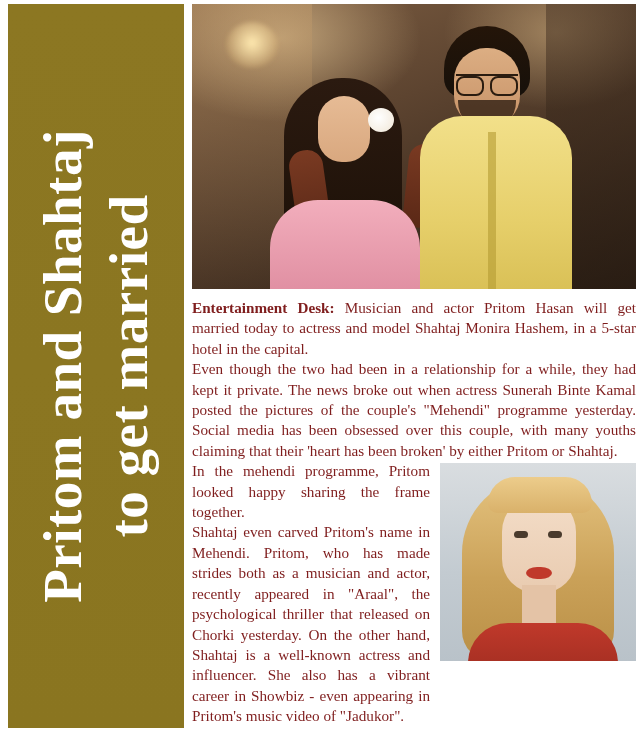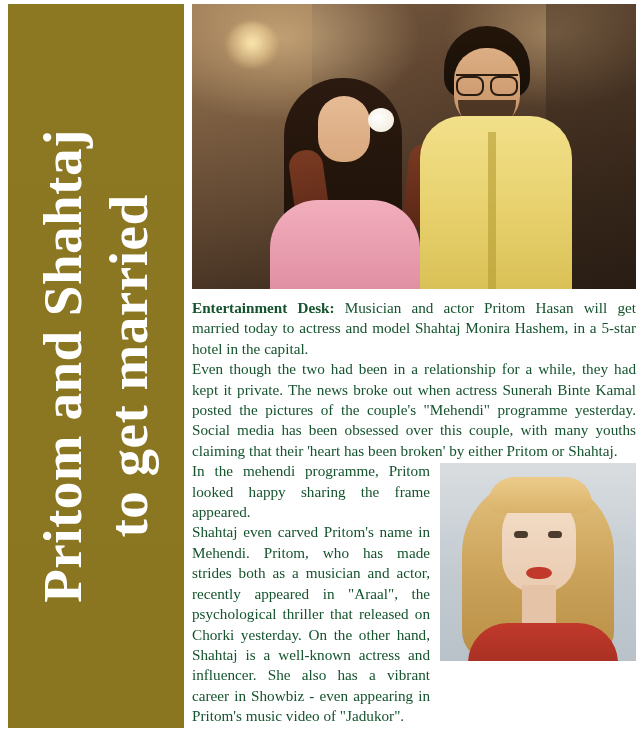--- a/index.html
+++ b/index.html
@@ -197,21 +197,21 @@
     left: 296px; top: 128px;
     width: 8px; height: 160px;
     background: rgba(180,155,50,0.6);
   }
 
   
   .article {
     position: relative;
     width: 444px;
     margin-top: 9px;
-    color: #14532d;
+    color: #7f1d1d;
     font-size: 15.2px;
     line-height: 20.4px;
     text-align: justify;
   }
   .article p {
     margin: 0;
   }
   .lead-in {
     font-weight: bold;
   }
@@ -328,19 +328,19 @@
         <div class="hair-back"></div>
         <div class="face"></div>
         <div class="fringe"></div>
         <div class="eye-l"></div>
         <div class="eye-r"></div>
         <div class="lips"></div>
         <div class="neck"></div>
         <div class="dress"></div>
       </div>
 
-      <p class="para-narrow">In the mehendi programme, Pritom looked happy sharing the frame appeared.</p>
+      <p class="para-narrow">In the mehendi programme, Pritom looked happy sharing the frame together.</p>
       <p class="para-narrow">Shahtaj even carved Pritom's name in Mehendi. Pritom, who has made strides both as a musician and actor, recently appeared in "Araal", the psychological thriller that released on Chorki yesterday. On the other hand, Shahtaj is a well-known actress and influencer. She also has a vibrant career in Showbiz - even appearing in Pritom's music video of "Jadukor".</p>
       <div class="clear"></div>
     </div>
 
   </div>
 </div>
 
 </body></html>

